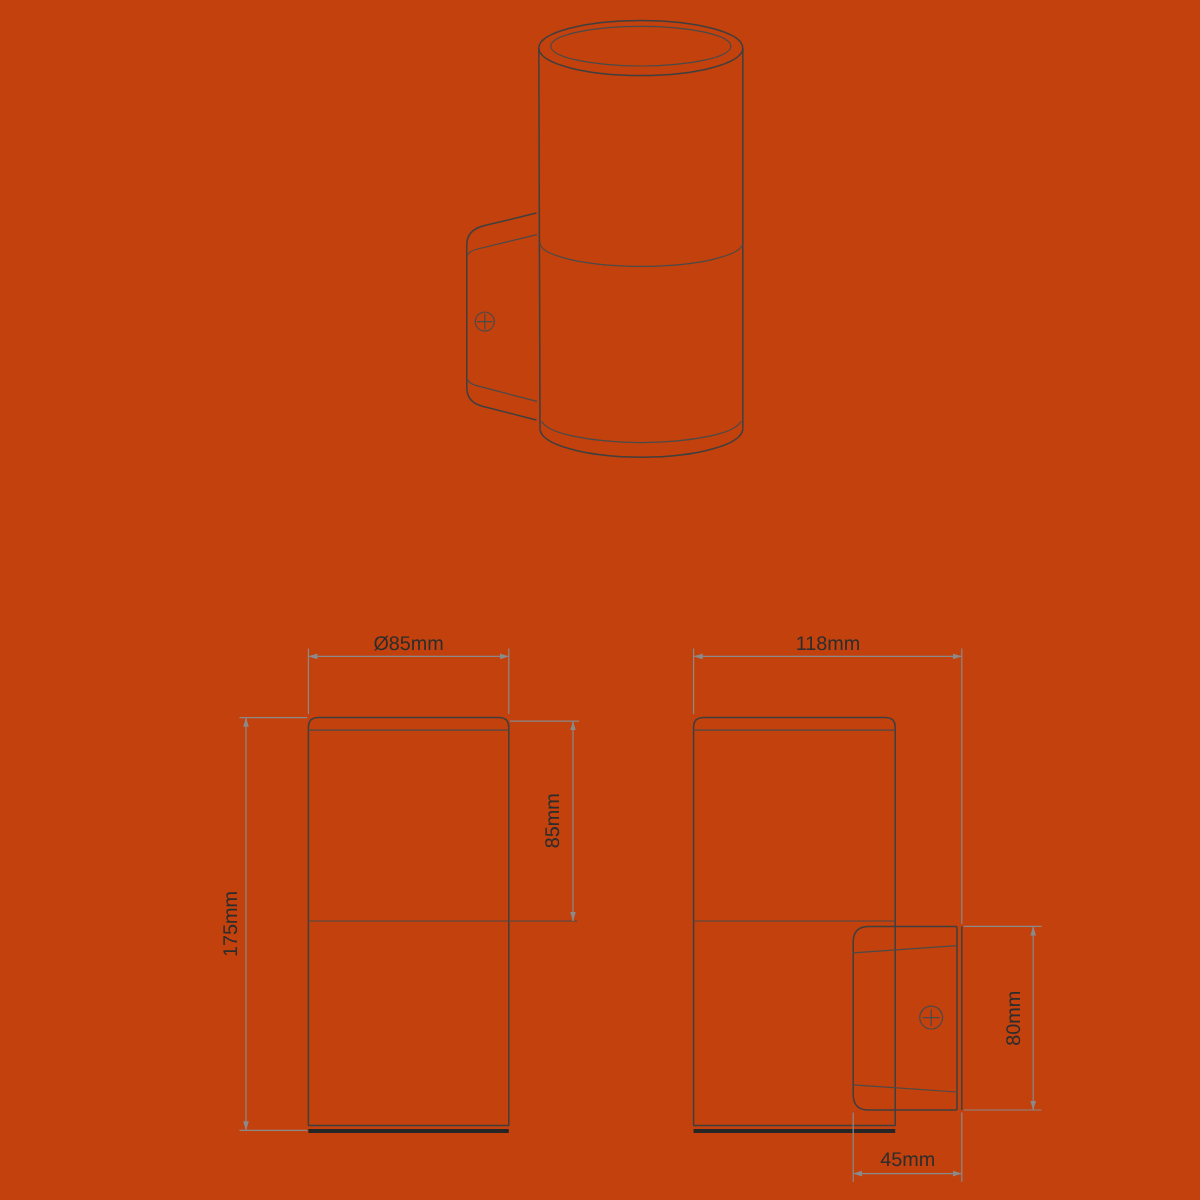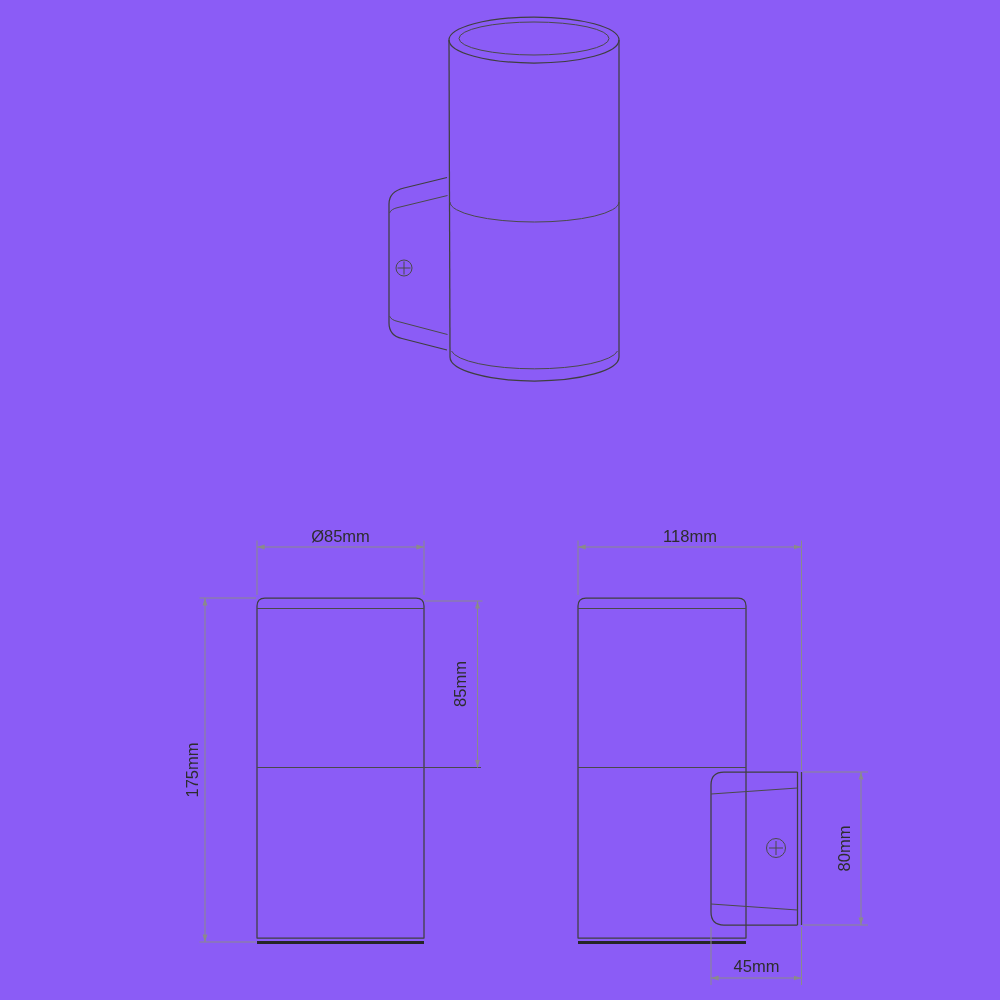--- a/index.html
+++ b/index.html
@@ -7,21 +7,21 @@
     padding: 0;
     background: #ffffff;
     width: 1000px;
     height: 1000px;
     font-family: "Liberation Sans", sans-serif;
   }
   .stage {
     position: relative;
     width: 1000px;
     height: 1000px;
-    background: #8b5cf6;
+    background: #c2410c;
     overflow: hidden;
   }
   svg { display: block; }
   .draw {
     fill: none;
     stroke: #3f3f3f;
     stroke-width: 1.25;
     stroke-linejoin: round;
   }
   .draw-thin {

